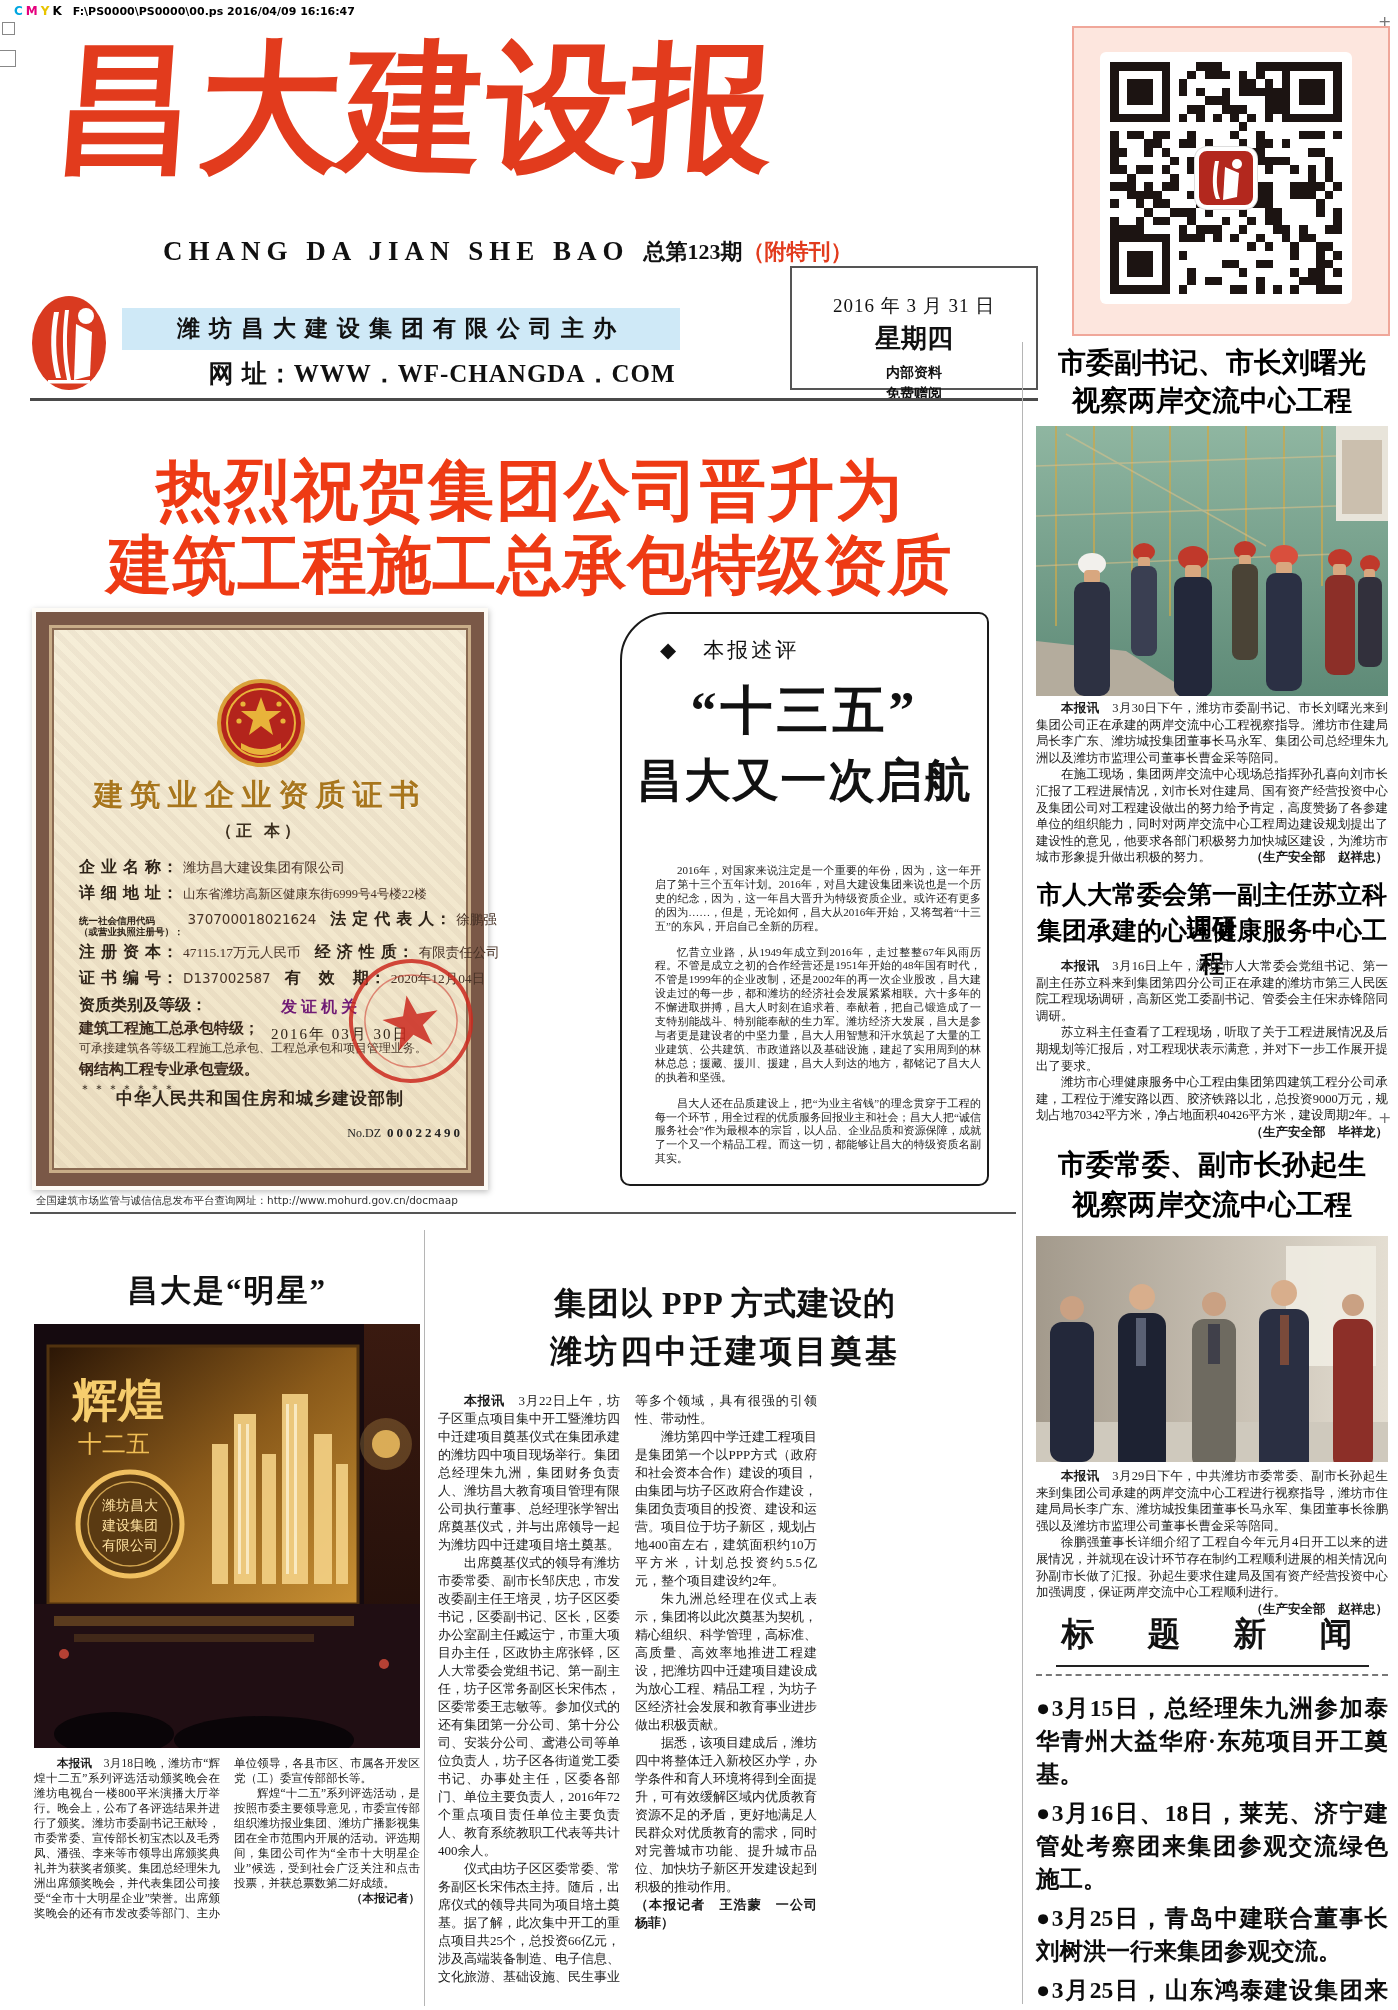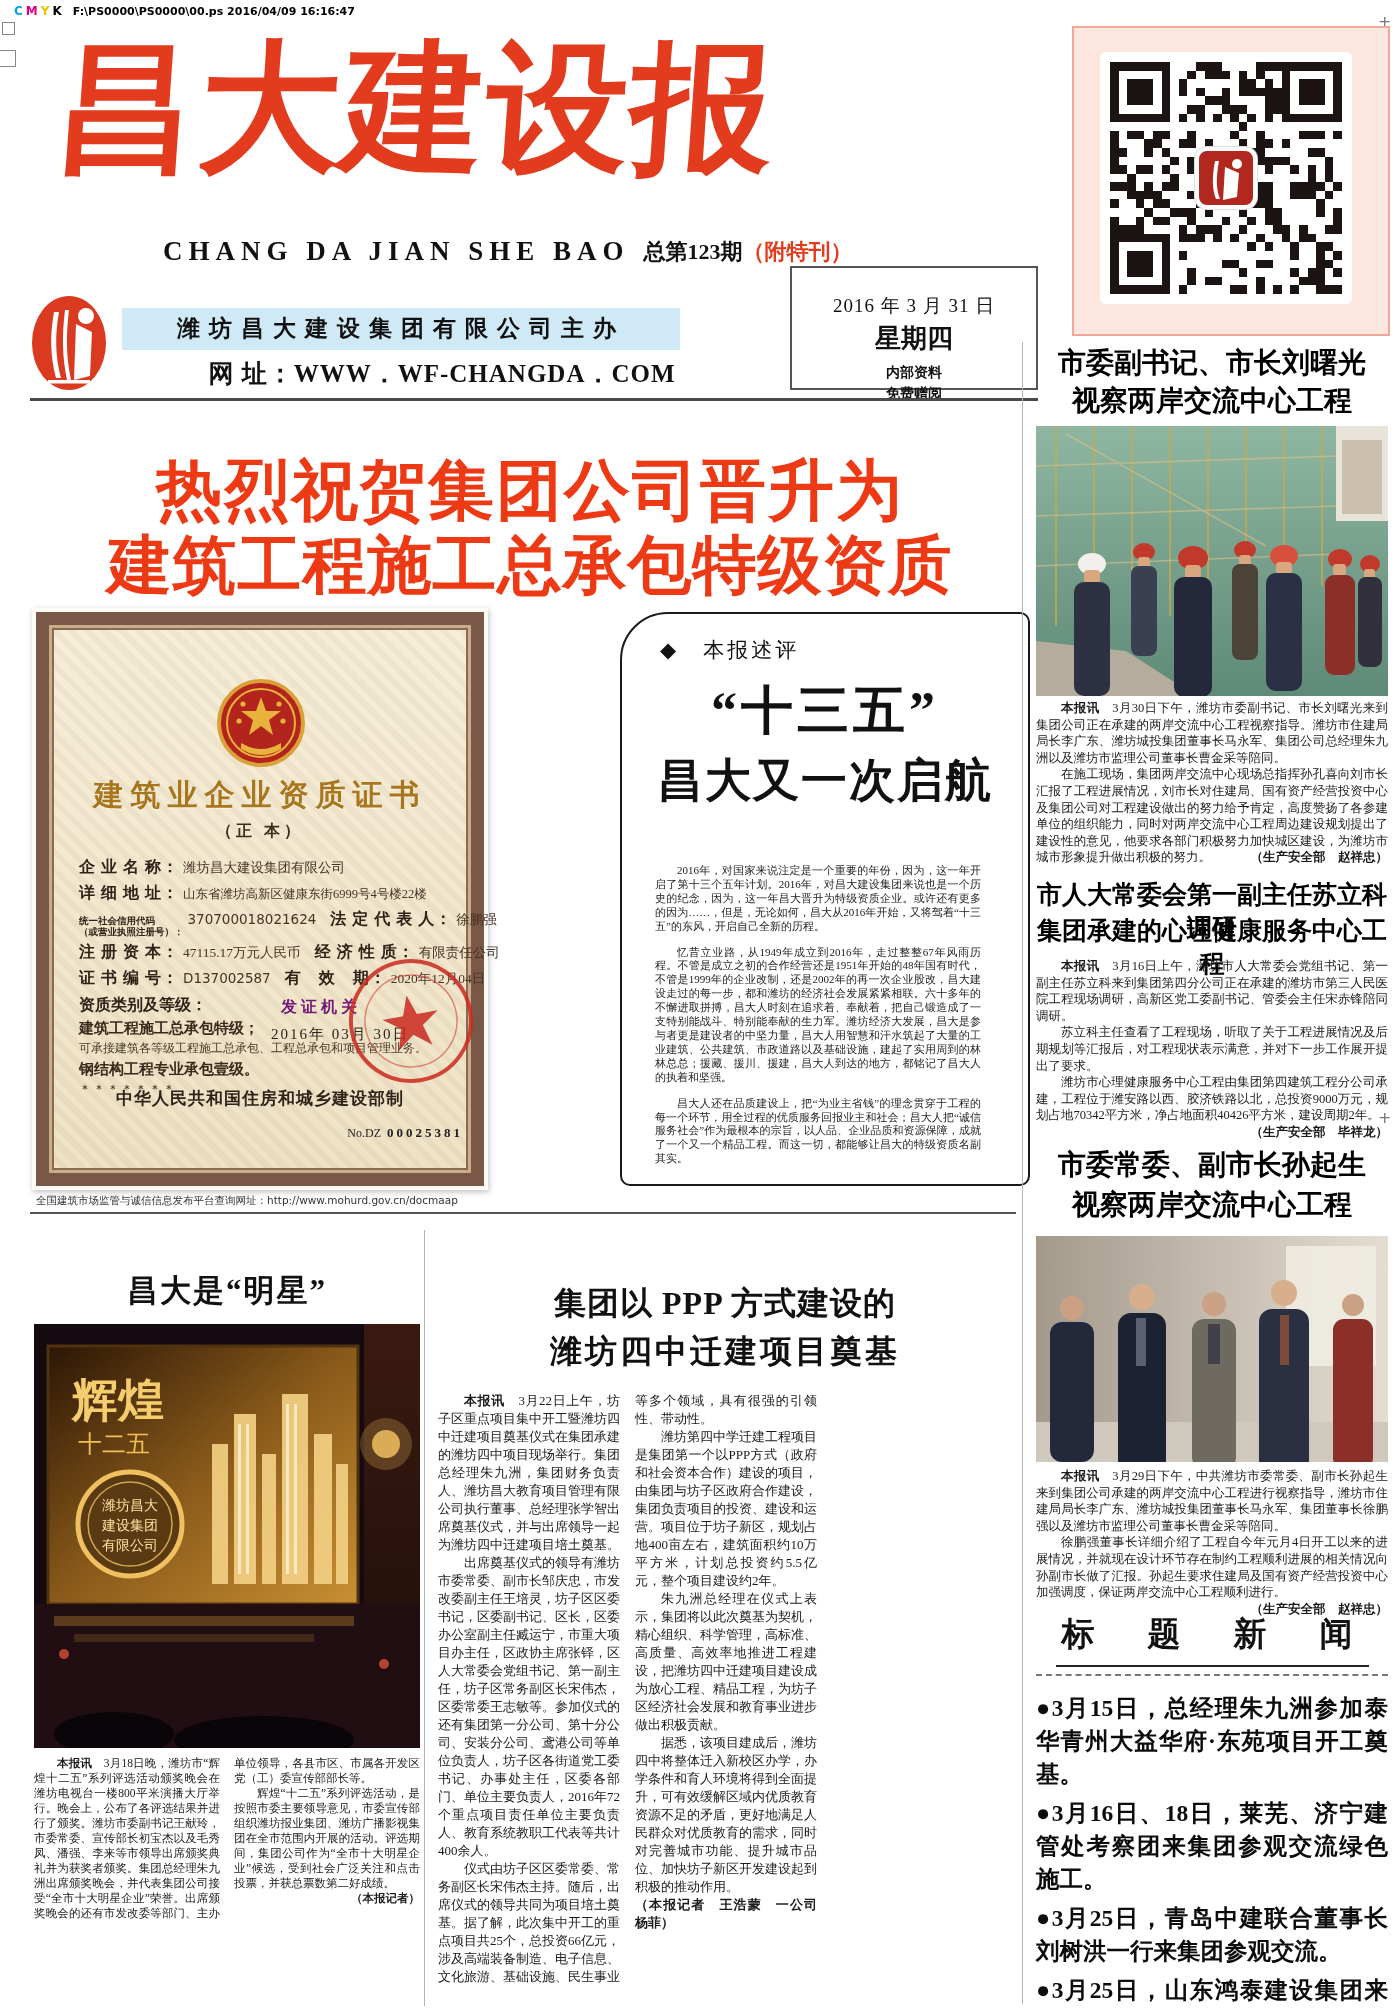--- a/index.html
+++ b/index.html
@@ -67,21 +67,21 @@
   .gradenote{font-size:12px;color:#4a392b;margin-bottom:3px;}
   .stars{font-size:12px;letter-spacing:2px;color:#2e2318;}
   .issuer{position:absolute;left:232px;top:372px;font-size:16px;font-weight:700;letter-spacing:4px;color:#701a75;}
   .issuedate{position:absolute;left:222px;top:400px;font-size:15px;color:#2e2318;letter-spacing:2px;}
   .ministry{position:absolute;left:0;top:462px;width:100%;text-align:center;font-size:17px;font-weight:700;color:#2e2318;letter-spacing:1px;}
   .serial{position:absolute;right:8px;top:500px;font-size:12px;color:#222;}
   .serial b{letter-spacing:3px;font-size:13px;}
   .certurl{left:36px;top:1194px;width:520px;font-size:10.5px;color:#333;font-family:"DejaVu Sans",sans-serif;}
   .sealwrap{position:absolute;left:296px;top:330px;width:132px;height:132px;opacity:.85;transform:rotate(-10deg);}
   
-  .edbox{left:620px;top:612px;width:410px;height:574px;border:2px solid #1a1a1a;
+  .edbox{left:620px;top:612px;width:369px;height:574px;border:2px solid #1a1a1a;
       border-radius:48px 10px 10px 10px;box-sizing:border-box;background:#fff;}
   .edtag{position:absolute;left:38px;top:22px;font-size:21px;letter-spacing:3px;}
   .edh1{position:absolute;left:0;top:62px;width:100%;text-align:center;font-size:52px;font-weight:900;letter-spacing:4px;}
   .edh2{position:absolute;left:0;top:136px;width:100%;text-align:center;font-size:46px;font-weight:900;letter-spacing:2px;}
   .edbody{position:absolute;left:21px;top:238px;width:350px;height:324px;overflow:hidden;
       font-size:11px;line-height:13.9px;text-align:justify;color:#222;}
   .edbody p{margin:12px;text-indent:2em;}
   
   .hrule2{left:30px;top:1212px;width:986px;height:2px;background:#555;}
   .vrule1{left:424px;top:1230px;width:1px;height:776px;background:#b5b5b5;}
@@ -957,21 +957,21 @@
       <div class="issuedate">2016年 03月 30日</div>
       <div class="sealwrap">
         <svg width="132" height="132" viewBox="0 0 132 132">
           <circle cx="66" cy="66" r="60" fill="none" stroke="#cc2a1f" stroke-width="4"></circle>
           <circle cx="66" cy="66" r="46" fill="none" stroke="#cc2a1f" stroke-width="1.5" opacity=".6"></circle>
           <polygon fill="#cc2a1f" points="66,40 73,60 94,60 77,72 83,93 66,80 49,93 55,72 38,60 59,60"></polygon>
         </svg>
       </div>
       <div class="ministry">中华人民共和国住房和城乡建设部制</div>
       <div class="serial">
-        <span>No.DZ</span>&nbsp;&nbsp;<b>00025381</b>
+        <span>No.DZ</span>&nbsp;&nbsp;<b>00022490</b>
       </div>
     </div>
   </div>
   <div class="abs certurl">全国建筑市场监管与诚信信息发布平台查询网址：http://www.mohurd.gov.cn/docmaap</div>
 
   <div class="abs edbox">
     <div class="edtag">◆　本报述评</div>
     <div class="edh1">“十三五”</div>
     <div class="edh2">昌大又一次启航</div>
     <div class="edbody">

